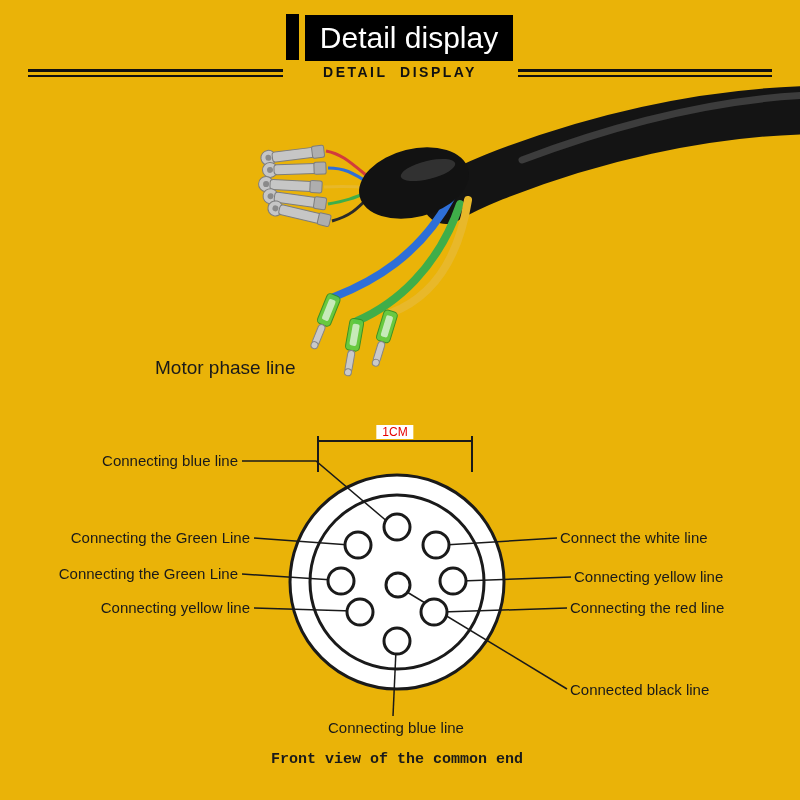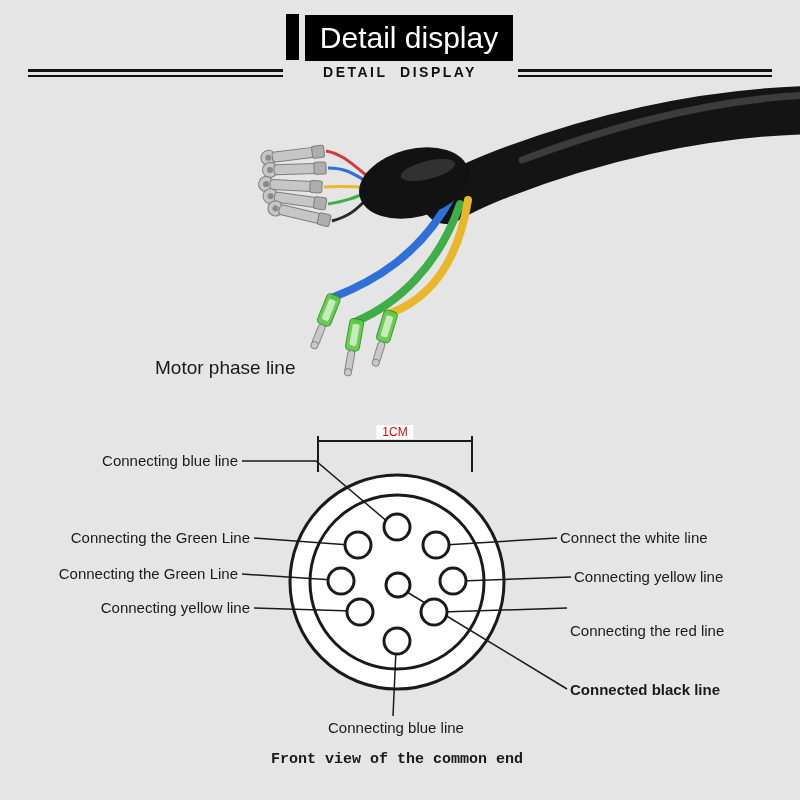--- a/index.html
+++ b/index.html
@@ -1,18 +1,18 @@
 <!DOCTYPE html>
 <html><head>
 <meta charset="utf-8">
 <style>
   * { margin:0; padding:0; box-sizing:border-box; }
   html,body { background:#ffffff; }
   body { font-family:"Liberation Sans","DejaVu Sans",sans-serif; color:#1a1a1a; }
-  .stage { position:relative; width:800px; height:800px; background:#e5e5e5; overflow:hidden; }
+  .stage { position:relative; width:800px; height:800px; background:#eab308; overflow:hidden; }
 
   
   .title-accent { position:absolute; left:286px; top:14px; width:13px; height:46px; background:#000; }
   .title-box { position:absolute; left:305px; top:15px; width:208px; height:46px; background:#000;
                color:#fff; font-size:30px; display:flex; align-items:center; justify-content:center; }
   .subtitle { position:absolute; left:400px; top:64px; transform:translateX(-50%);
               font-size:14px; font-weight:bold; letter-spacing:2.5px; white-space:pre; color:#111; }
   .rule { position:absolute; top:69px; height:8px; border-top:3px solid #111; border-bottom:2px solid #111; }
   .rule-left { left:28px; width:255px; }
   .rule-right { left:518px; width:254px; }
@@ -154,19 +154,19 @@
 
   <div class="measure">1CM</div>
 
   <div class="dlabel" style="right:562px; top:452px;">Connecting blue line</div>
   <div class="dlabel" style="right:550px; top:529px;">Connecting the Green Line</div>
   <div class="dlabel" style="right:562px; top:565px;">Connecting the Green Line</div>
   <div class="dlabel" style="right:550px; top:599px;">Connecting yellow line</div>
 
   <div class="dlabel" style="left:560px; top:529px;text-align:center;">Connect the white line</div>
   <div class="dlabel" style="left:574px; top:568px;">Connecting yellow line</div>
-  <div class="dlabel" style="left:570px; top:622px;">Connecting the red line</div>
-  <div class="dlabel" style="left:570px; top:681px;font-weight:bold;">Connected black line</div>
+  <div class="dlabel" style="left:570px; top:599px;">Connecting the red line</div>
+  <div class="dlabel" style="left:570px; top:681px;">Connected black line</div>
 
   <div class="dlabel center-x" style="left:396px; top:719px;">Connecting blue line</div>
   <div class="dlabel caption center-x" style="left:397px; top:751px;font-family:Liberation Mono, monospace;">Front view of the common end</div>
 
 </div>
 
 </body></html>

